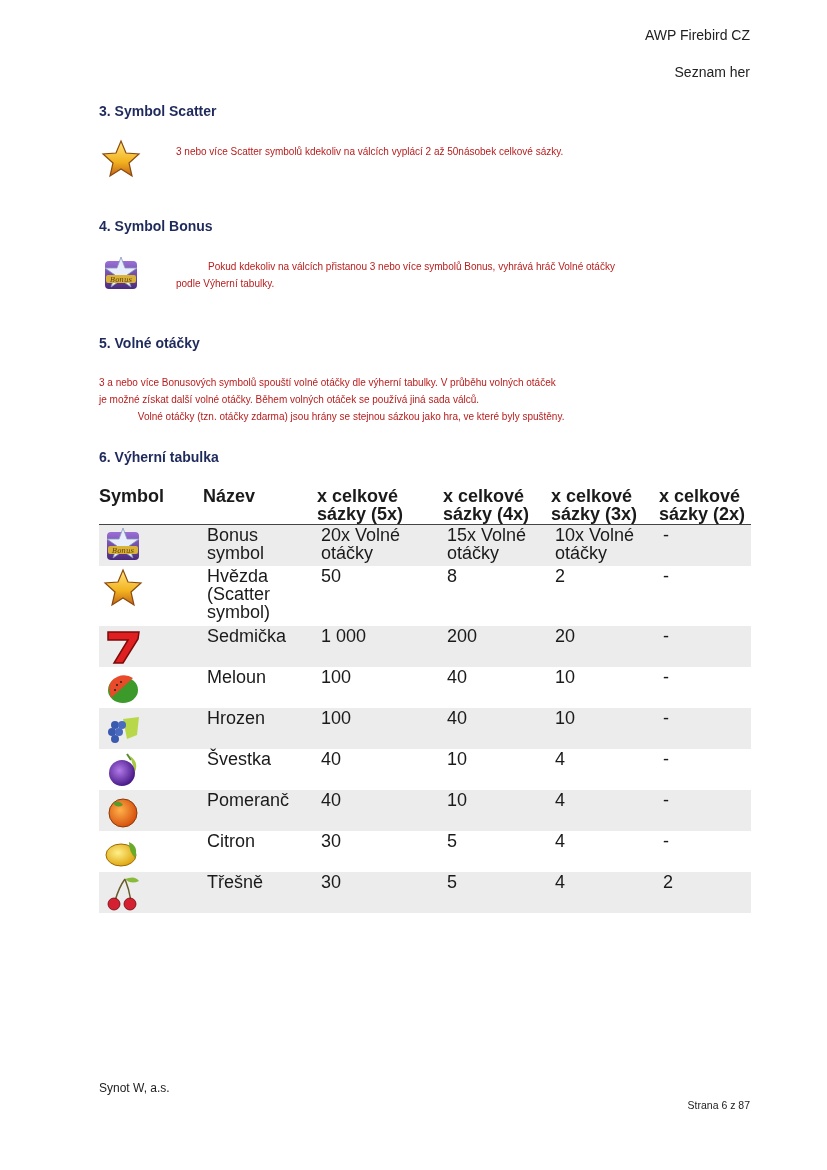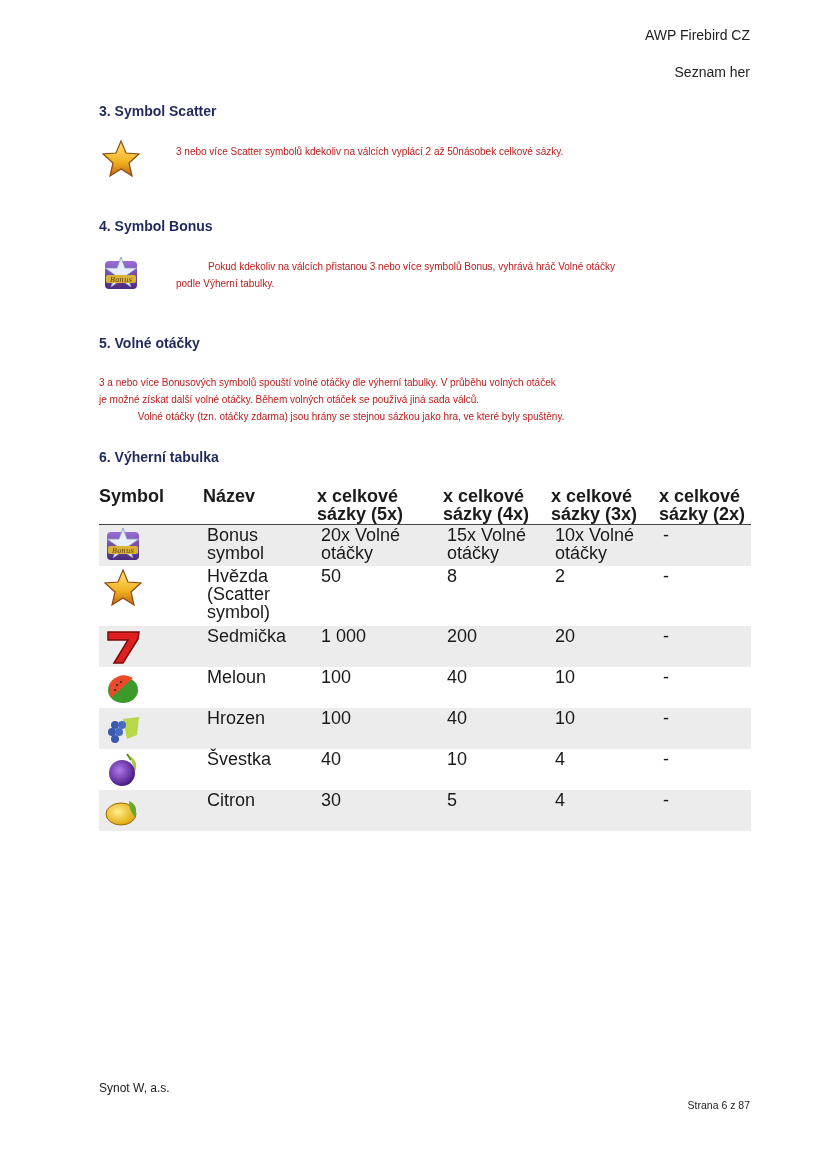--- a/index.html
+++ b/index.html
@@ -222,27 +222,55 @@
       <td class="name">Švestka</td>
       <td style="padding-left:4px;">40</td>
       <td style="padding-left:4px;">10</td>
       <td style="padding-left:4px;">4</td>
       <td style="padding-left:4px;">-</td>
     </tr>
     <tr class="row">
       <td class="sym">
           <div class="sym-icon">
             <svg>
+              <use href="#sym-orange"></use>
+            </svg>
+          </div>
+        </td>
+      <td class="name">Pomeranč</td>
+      <td style="padding-left:4px;">40</td>
+      <td style="padding-left:4px;">10</td>
+      <td style="padding-left:4px;">4</td>
+      <td style="padding-left:4px;">-</td>
+    </tr>
+    <tr class="row">
+      <td class="sym">
+          <div class="sym-icon">
+            <svg>
               <use href="#sym-lemon"></use>
             </svg>
           </div>
         </td>
       <td class="name">Citron</td>
       <td style="padding-left:4px;">30</td>
       <td style="padding-left:4px;">5</td>
       <td style="padding-left:4px;">4</td>
       <td style="padding-left:4px;">-</td>
     </tr>
+    <tr class="row">
+      <td class="sym">
+          <div class="sym-icon">
+            <svg>
+              <use href="#sym-cherries"></use>
+            </svg>
+          </div>
+        </td>
+      <td class="name">Třešně</td>
+      <td style="padding-left:4px;">30</td>
+      <td style="padding-left:4px;">5</td>
+      <td style="padding-left:4px;">4</td>
+      <td style="padding-left:4px;">2</td>
+    </tr>
   </tbody>
 </table>
 
 <div class="foot-left">Synot W, a.s.</div>
 <div class="foot-right">Strana 6 z 87</div>
 
 </body></html>

